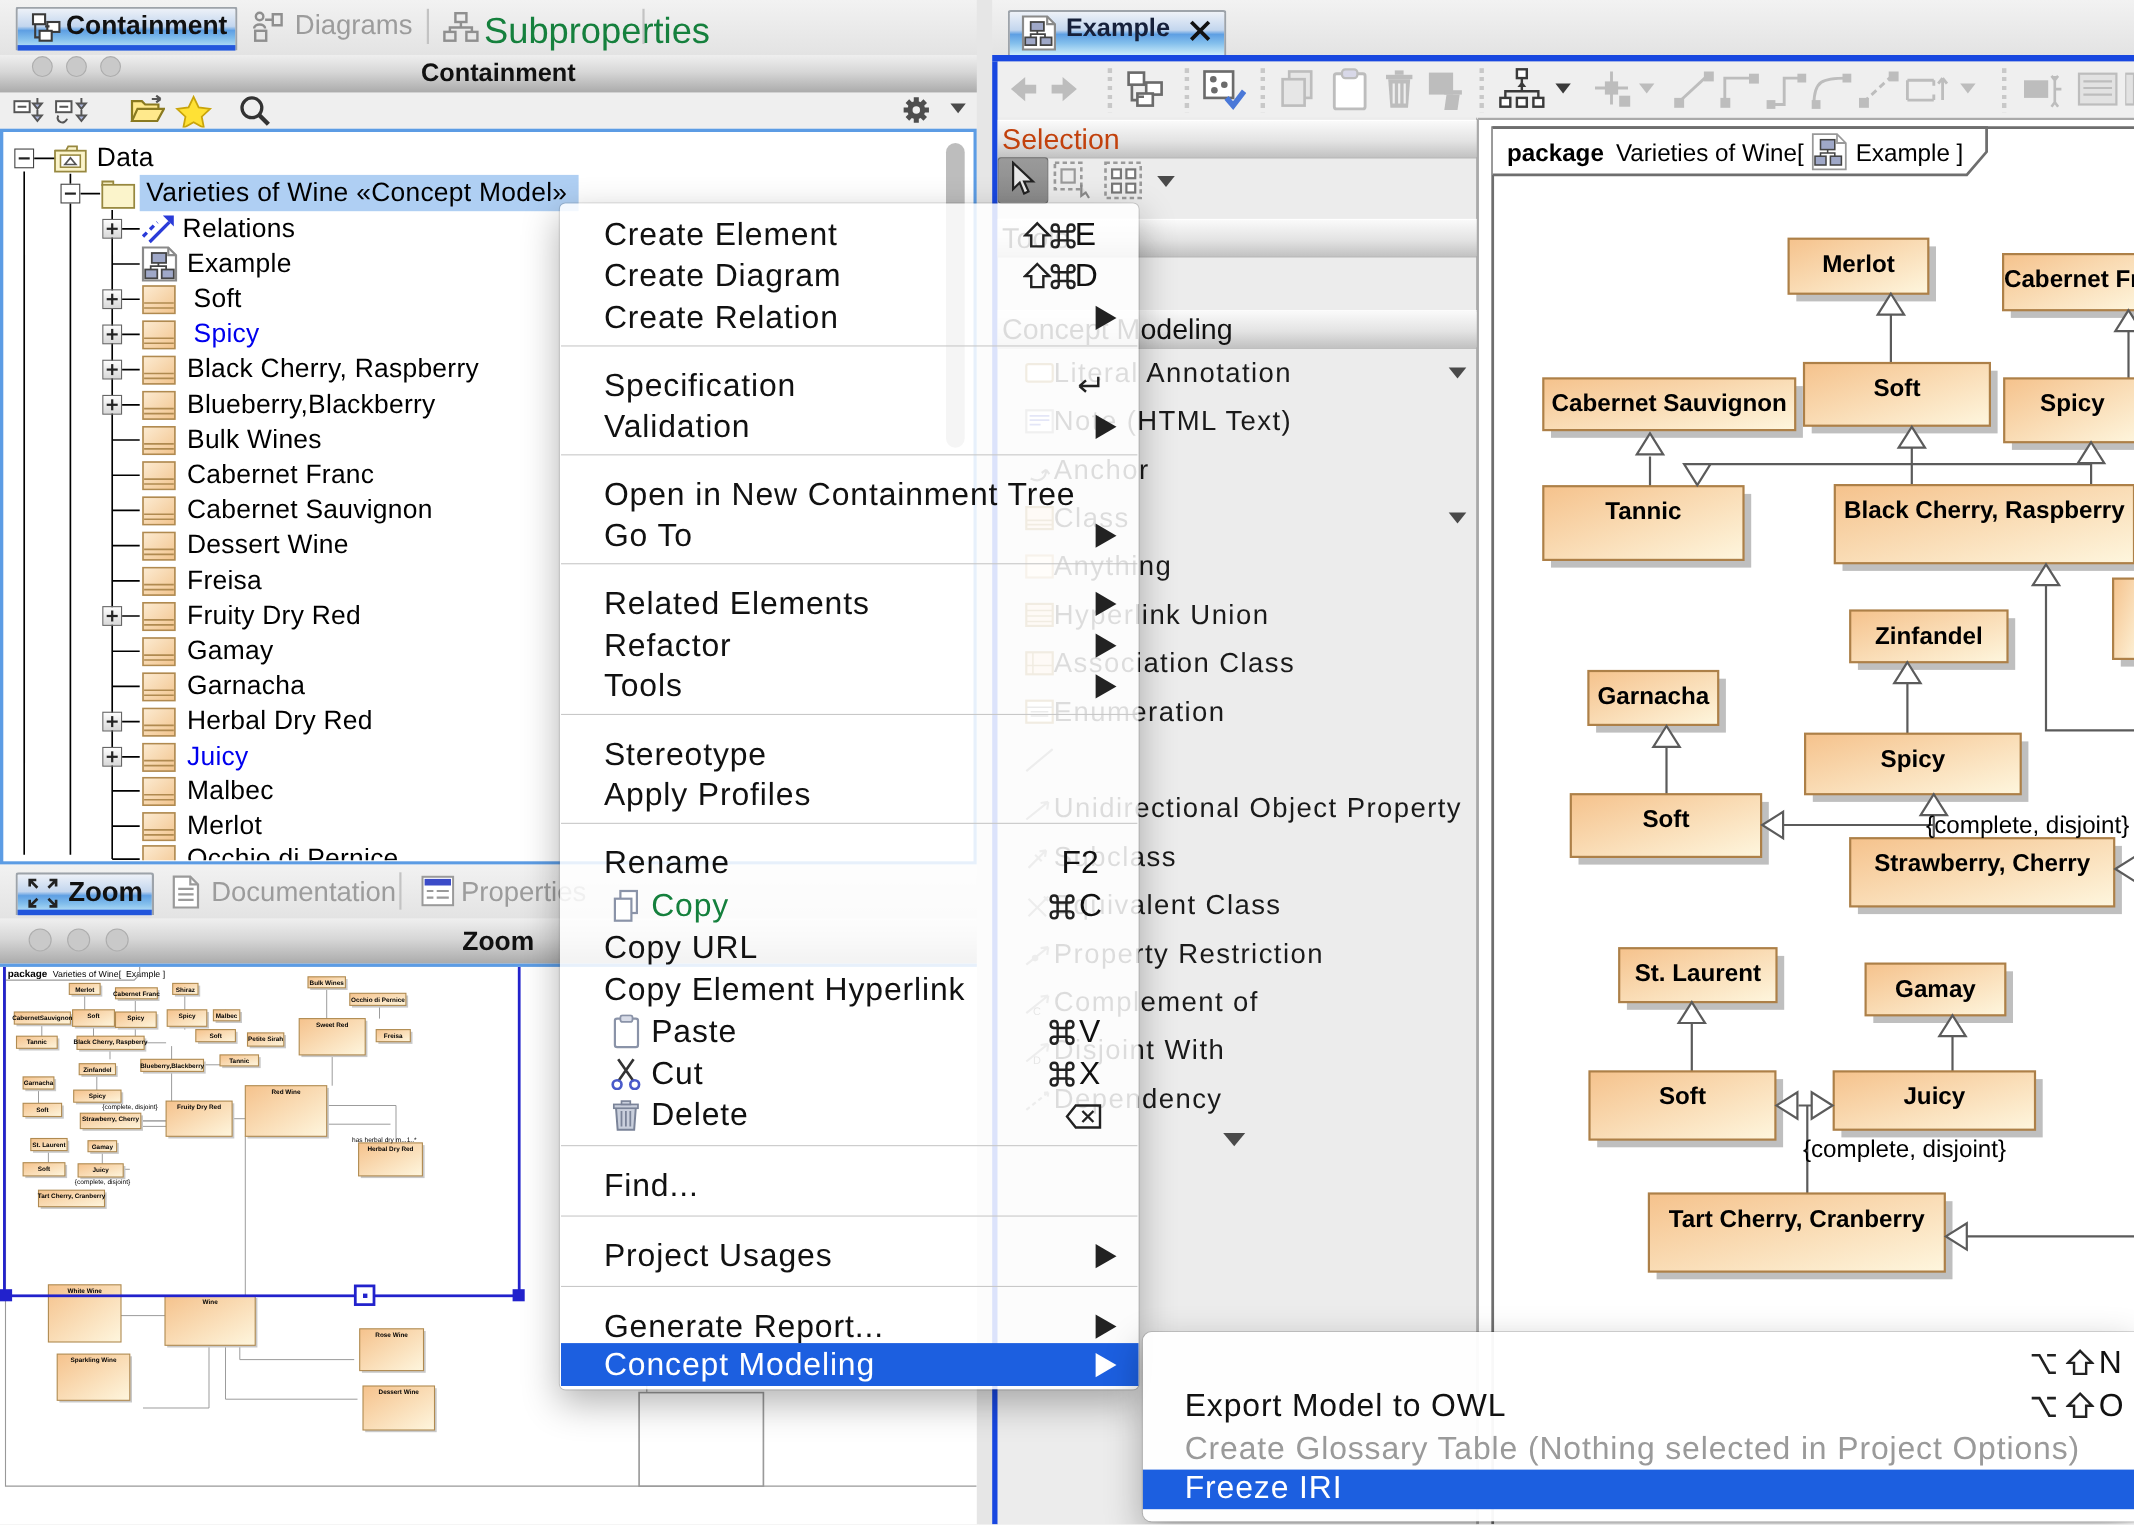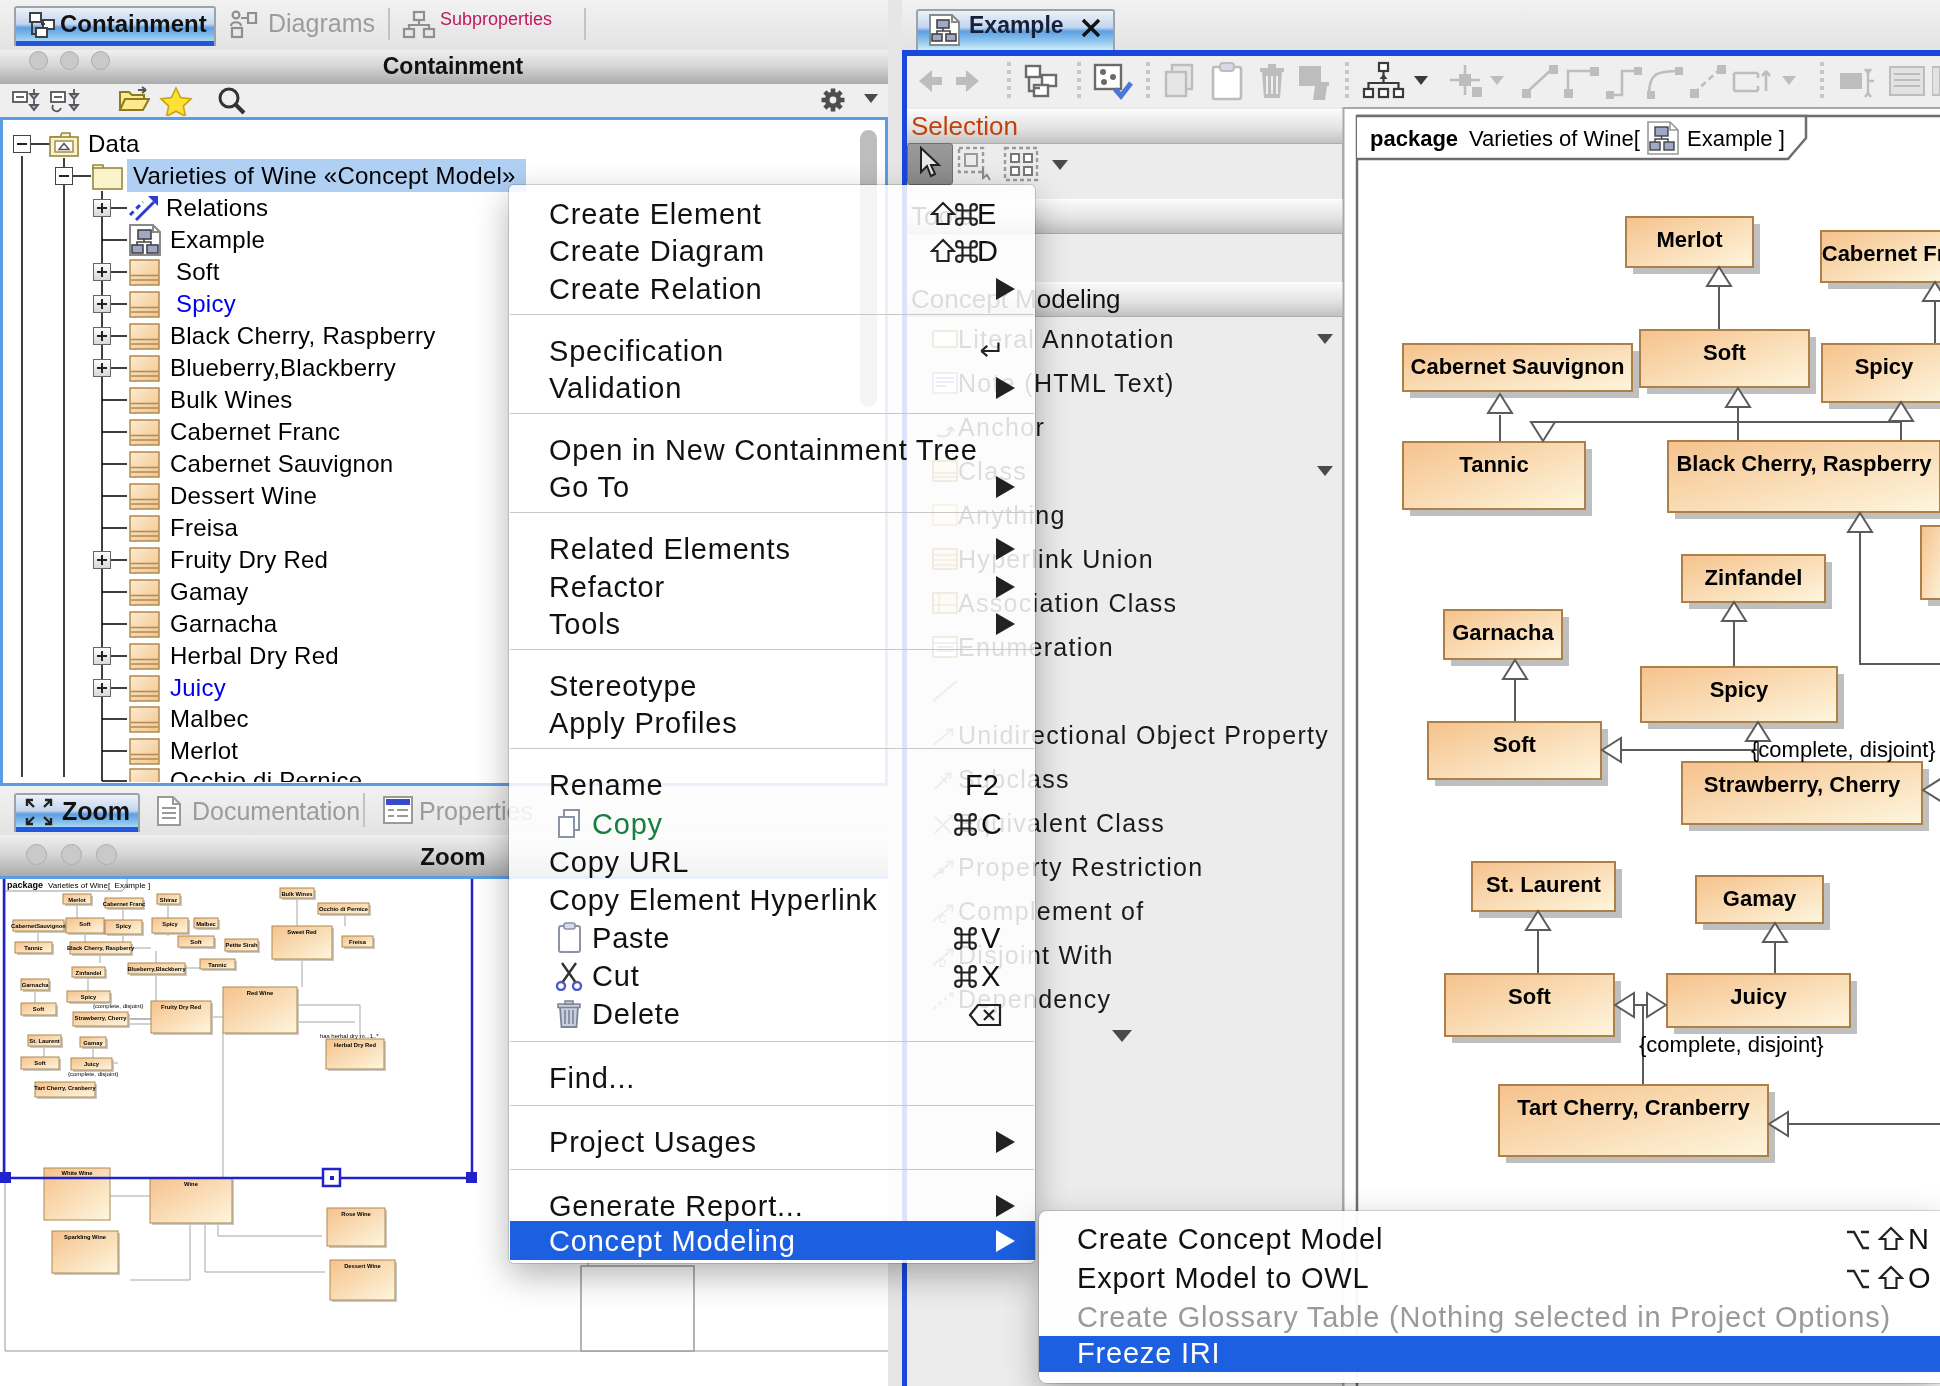--- a/index.html
+++ b/index.html
@@ -52,21 +52,21 @@
 <div class="abs" style="left:268px;top:9px;font-size:25px;color:#9C9C9C;">Diagrams</div>
 <div class="abs" style="left:388px;top:8px;width:2px;height:32px;background:#C3C3C3;"></div>
 <svg class="abs" style="left:402px;top:10px;" width="34" height="30" viewBox="0 0 34 30">
  <g fill="none" stroke="#8F8F8F" stroke-width="2.2">
         <rect x="12" y="2" width="10" height="8"></rect>
         <rect x="2" y="19" width="10" height="8"></rect>
         <rect x="22" y="19" width="10" height="8"></rect>
         <path d="M17 10 v5 M7 19 v-4 h20 v4"></path>
       </g>
     </svg>
-<div class="abs" style="left:440px;top:9px;font-size:18px;color:#be185d;">Subproperties</div>
+<div class="abs" style="left:440px;top:9px;font-size:33px;color:#15803d;">Subproperties</div>
 <div class="abs" style="left:584px;top:8px;width:2px;height:32px;background:#C3C3C3;"></div>
 
 <div class="abs titlebar" style="left:0;top:50px;width:890px;height:34px;"></div>
 <div class="tl" style="left:29px;top:51px;"></div>
 <div class="tl" style="left:60px;top:51px;"></div>
 <div class="tl" style="left:91px;top:51px;"></div>
 <div class="abs" style="left:8px;top:53px;width:890px;text-align:center;font-size:23px;font-weight:bold;color:#111;">Containment</div>
 
 <div class="abs" style="left:0;top:84px;width:890px;height:33px;background:#EFEFEF;"></div>
 <svg class="abs" style="left:12px;top:88px;" width="72" height="26" viewBox="0 0 72 26">
@@ -870,21 +870,20 @@
 <div class="mi" style="left:549px;top:1123px;color:#111;">Project Usages</div>
 <div class="subarrow" style="left:996px;top:1131px;border-left-color:#222;"></div>
 <div class="msep" style="left:510px;width:524px;top:1168.5px;"></div>
 <div class="mi" style="left:549px;top:1186.5px;color:#111;">Generate Report...</div>
 <div class="subarrow" style="left:996px;top:1194.5px;border-left-color:#222;"></div>
 <div class="abs" style="left:510px;top:1221.0px;width:525px;height:39px;background:#1C5FE0;"></div>
 <div class="mi" style="left:549px;top:1221.5px;color:#FFF;">Concept Modeling</div>
 <div class="subarrow" style="left:996px;top:1229.5px;border-left-color:#FFF;"></div>
 
 <div class="menu" style="left:1039px;top:1211px;width:901px;height:172px;background:rgba(255,255,255,0.95);border-radius:8px 0 0 8px;"></div>
-<div class="mi" style="left:1077px;top:1220px;color:#111;">Create Concept Model</div>
 <svg class="abs" style="left:1845px;top:1227px;" width="26" height="26" viewBox="0 0 26 26">
 <path d="M2 5 h7 l9 16 h6 M16 5 h8" fill="none" stroke="#222" stroke-width="2.4"></path>
     </svg>
 <svg class="abs" style="left:1878px;top:1226px;" width="26" height="26" viewBox="0 0 26 26">
 <path d="M13 2 L24 13 H18.5 V23 H7.5 V13 H2 Z" fill="none" stroke="#222" stroke-width="2.2"></path>
     </svg>
 <div class="sc" style="left:1908px;top:1220px;line-height:38px;">N</div>
 <div class="mi" style="left:1077px;top:1259px;color:#111;">Export Model to OWL</div>
 <svg class="abs" style="left:1845px;top:1266px;" width="26" height="26" viewBox="0 0 26 26">
 <path d="M2 5 h7 l9 16 h6 M16 5 h8" fill="none" stroke="#222" stroke-width="2.4"></path>

